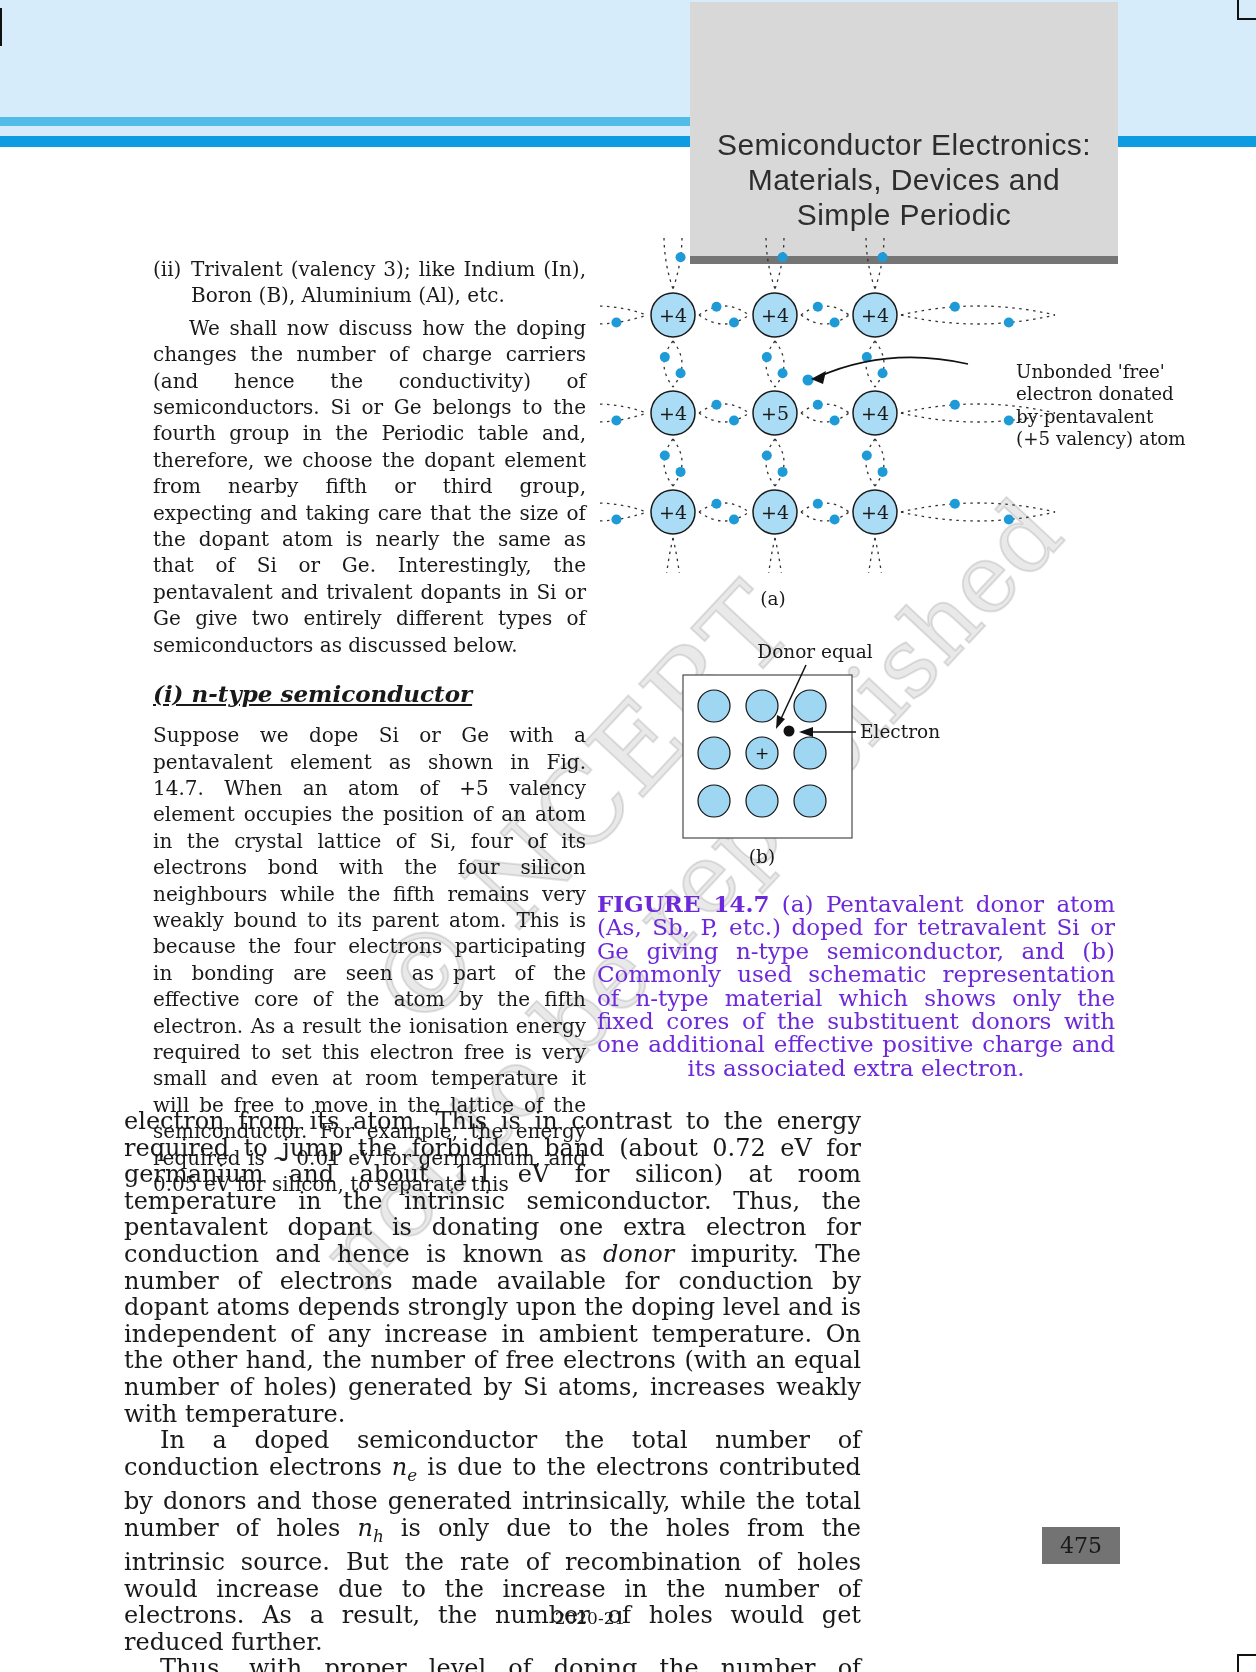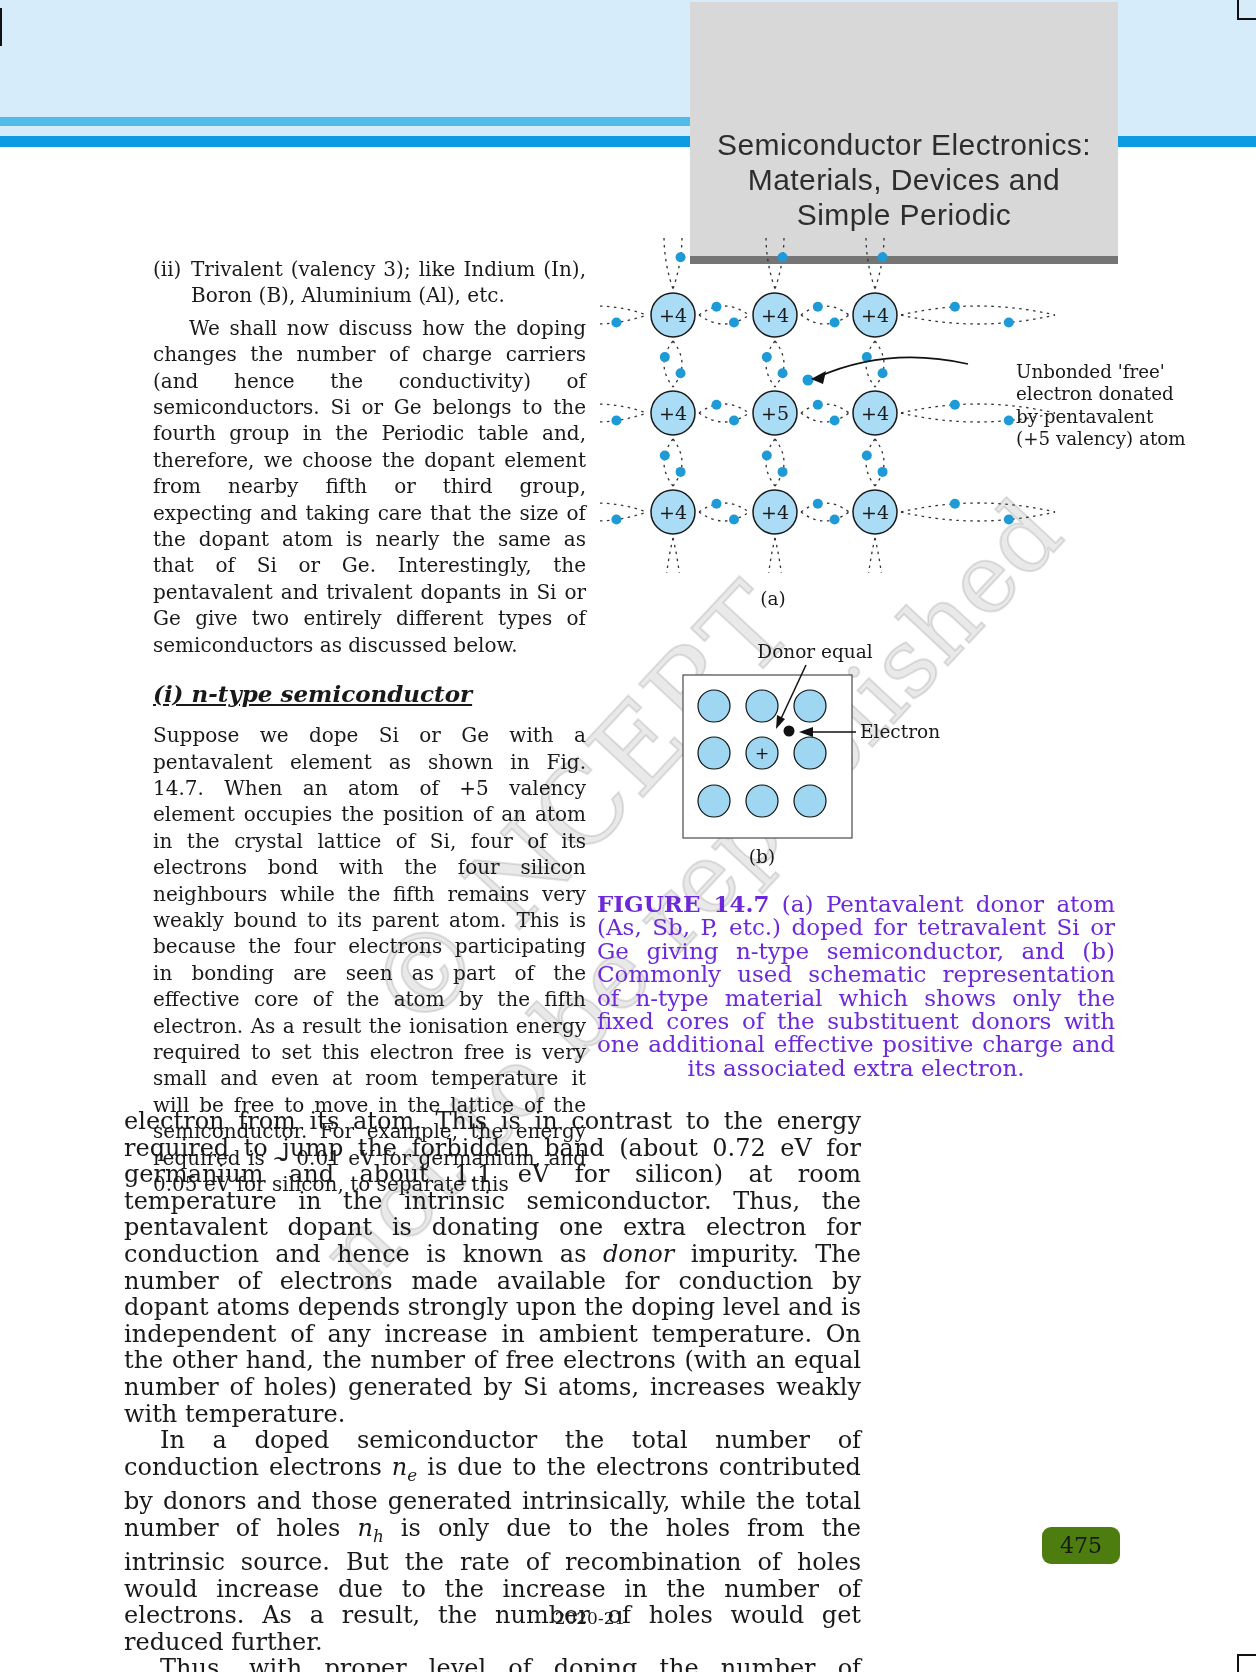--- a/index.html
+++ b/index.html
@@ -46,22 +46,22 @@
   .figB{position:absolute;left:600px;top:585px;width:460px;height:300px;z-index:2;}
   .annot{position:absolute;left:1016px;top:361px;font-size:18.3px;line-height:22.3px;z-index:2;}
   .figlab{position:absolute;width:44px;text-align:center;font-size:18.5px;z-index:2;}
   .laba{left:751px;top:588px;}
   .labb{left:740px;top:846px;}
   .donorlab{position:absolute;left:740px;top:641px;width:150px;text-align:center;font-size:18.5px;z-index:2;}
   .electronlab{position:absolute;left:860px;top:721px;font-size:18.5px;z-index:2;}
   .caption{position:absolute;left:597px;top:892px;width:518px;font-size:23px;line-height:23.4px;
            color:#6d28d9;text-align:justify;text-align-last:center;z-index:2;}
   
-  .badge{position:absolute;left:1042px;top:1527px;width:78px;height:37px;background:#4d7c0f;
-         display:flex;align-items:center;justify-content:center;font-size:22px;z-index:2;border-radius:9px;}
+  .badge{position:absolute;left:1042px;top:1527px;width:78px;height:37px;background:#737373;
+         display:flex;align-items:center;justify-content:center;font-size:22px;z-index:2;}
   .footer{position:absolute;left:124px;top:1608px;width:932px;text-align:center;font-size:17px;z-index:2;}
 </style>
 </head>
 <body>
 
 <div class="page">
 
   <div class="band"></div>
   <div class="stripe-mid"></div>
   <div class="stripe-dark"></div>

